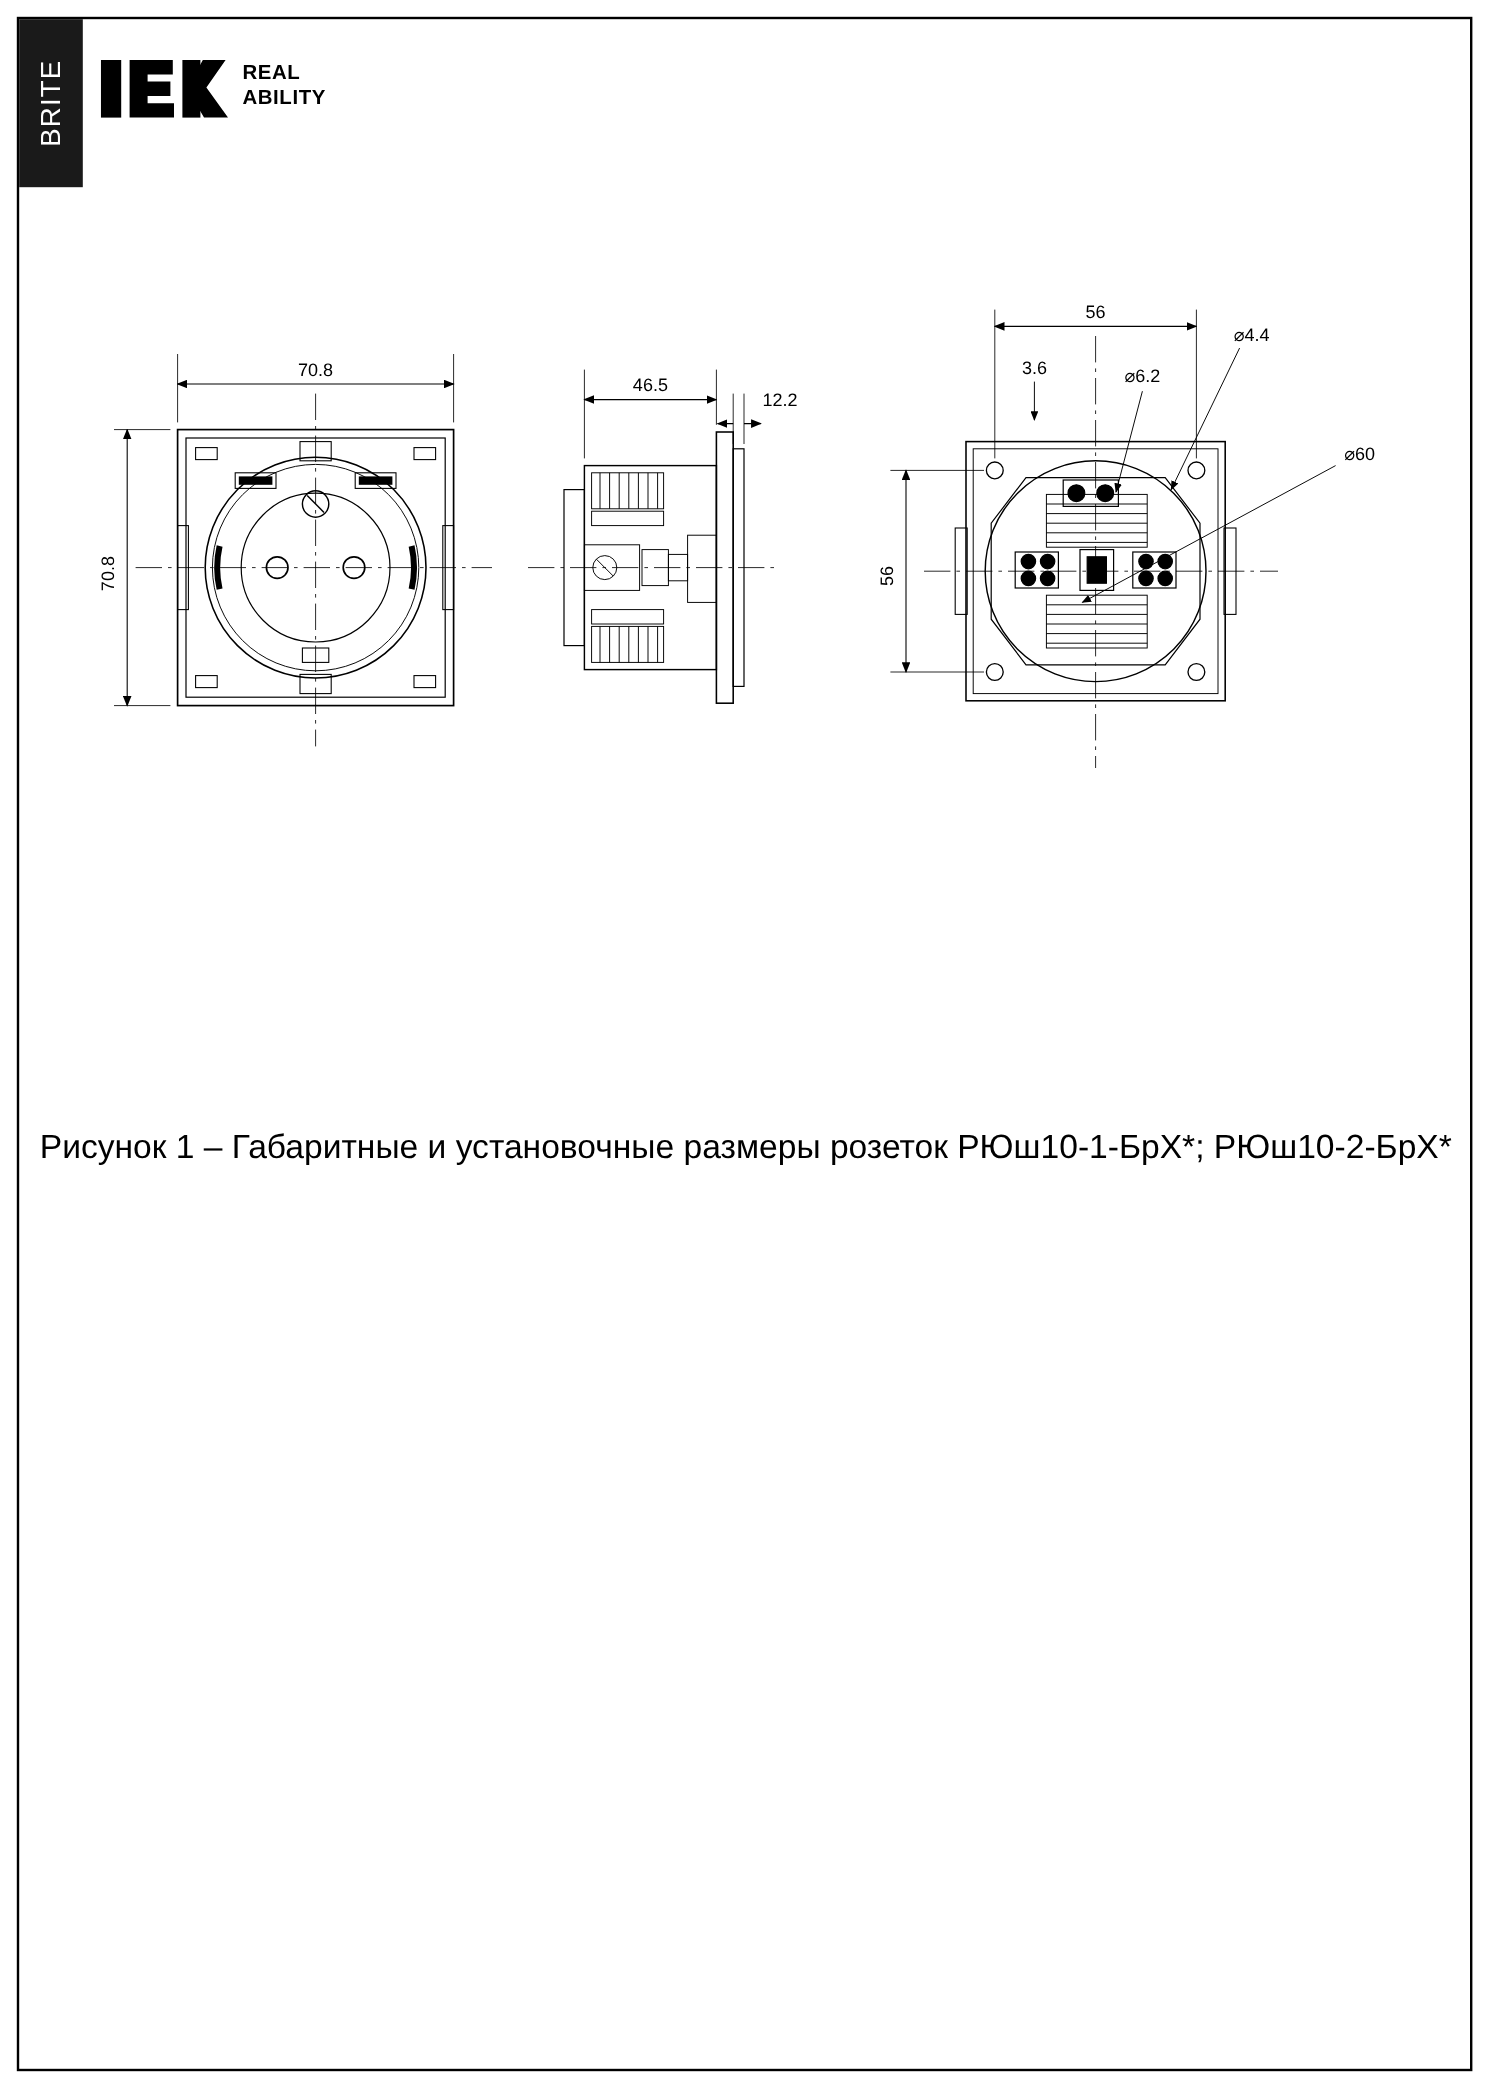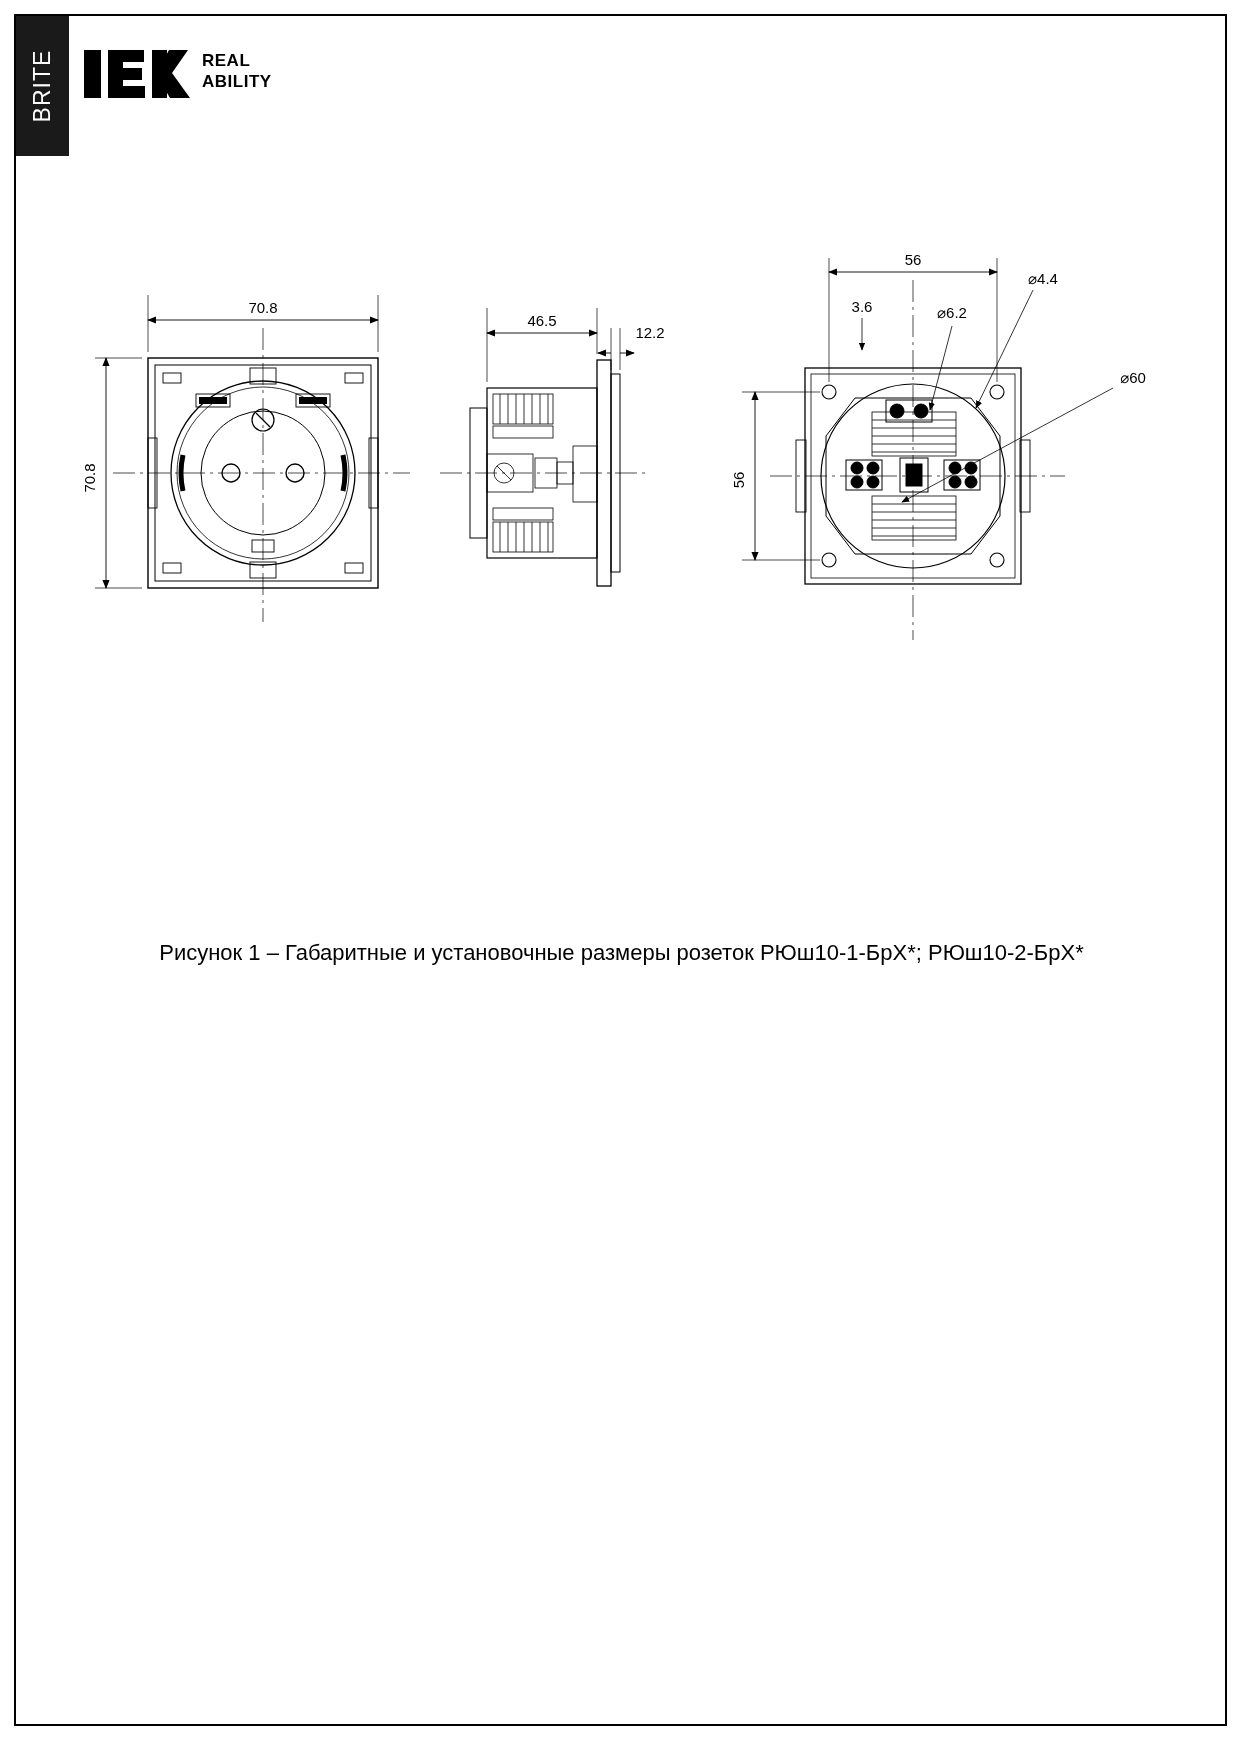--- a/index.html
+++ b/index.html
@@ -87,21 +87,21 @@
   }
   .drawings svg { display:block; }
 
   
   .caption {
     position: absolute;
     left: 0;
     top: 940px;
     width: 1243px;
     text-align: center;
-    font-size: 22px;
+    font-size: 28px;
     font-family: "Liberation Sans", sans-serif;
     color: #000;
   }
 
   .dim-text { font-family: "Liberation Sans", sans-serif; font-size: 15px; fill: #000; }
 </style>
 </head>
 <body>
 
 <div class="page-frame"></div>

